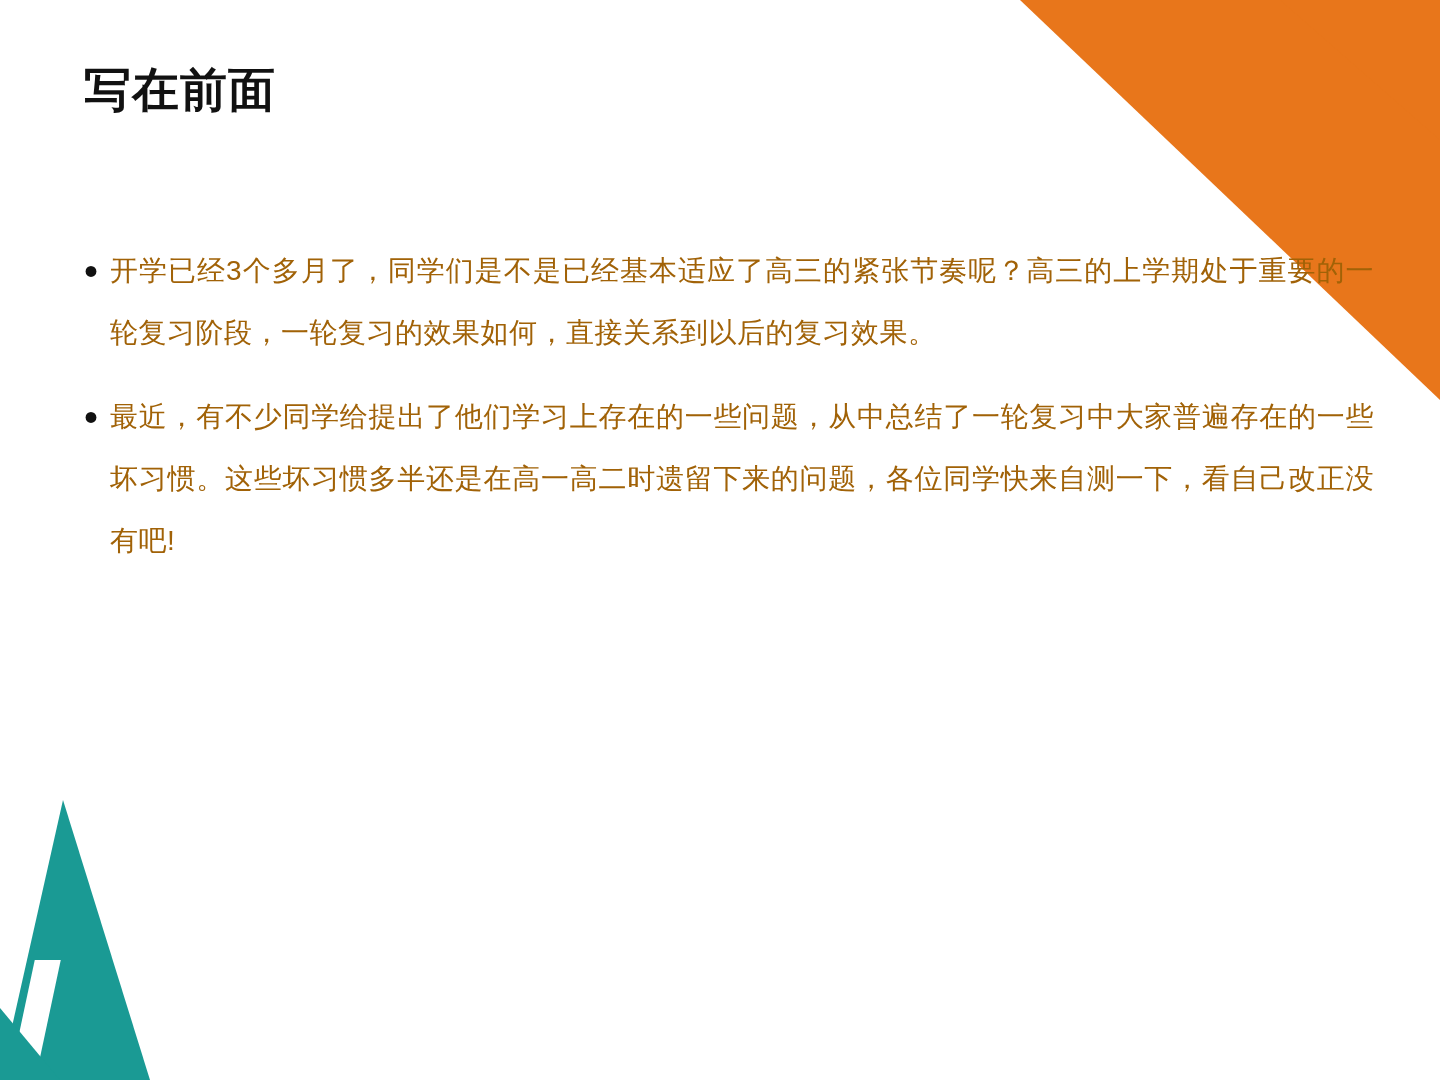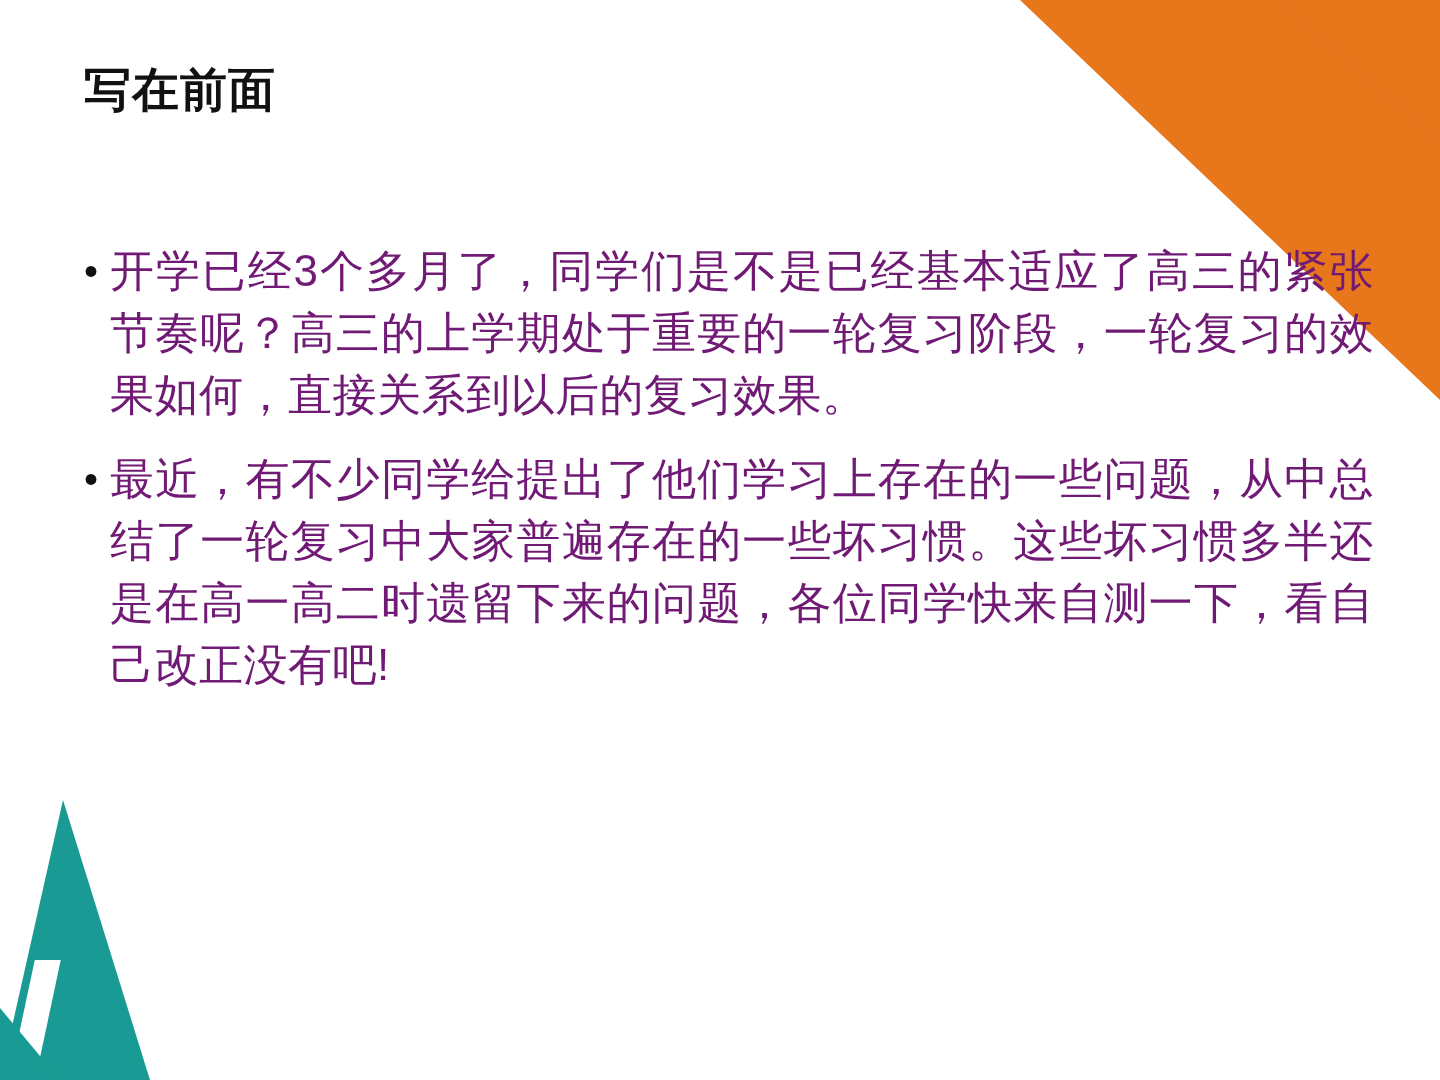--- a/index.html
+++ b/index.html
@@ -90,23 +90,23 @@
   .bullet-dot {
     flex: 0 0 auto;
     width: 26px;
     font-size: 40px;
     line-height: 62px;
     color: #111111;
     text-align: left;
   }
   .bullet-text {
     flex: 1 1 auto;
-    font-size: 44px;
+    font-size: 28px;
     line-height: 62px;
-    color: #701a75;
+    color: #a16207;
     text-align: justify;
     text-justify: inter-ideograph;
     letter-spacing: 0.5px;
   }
 </style>
 </head>
 <body>
 
 <div class="slide">
 

